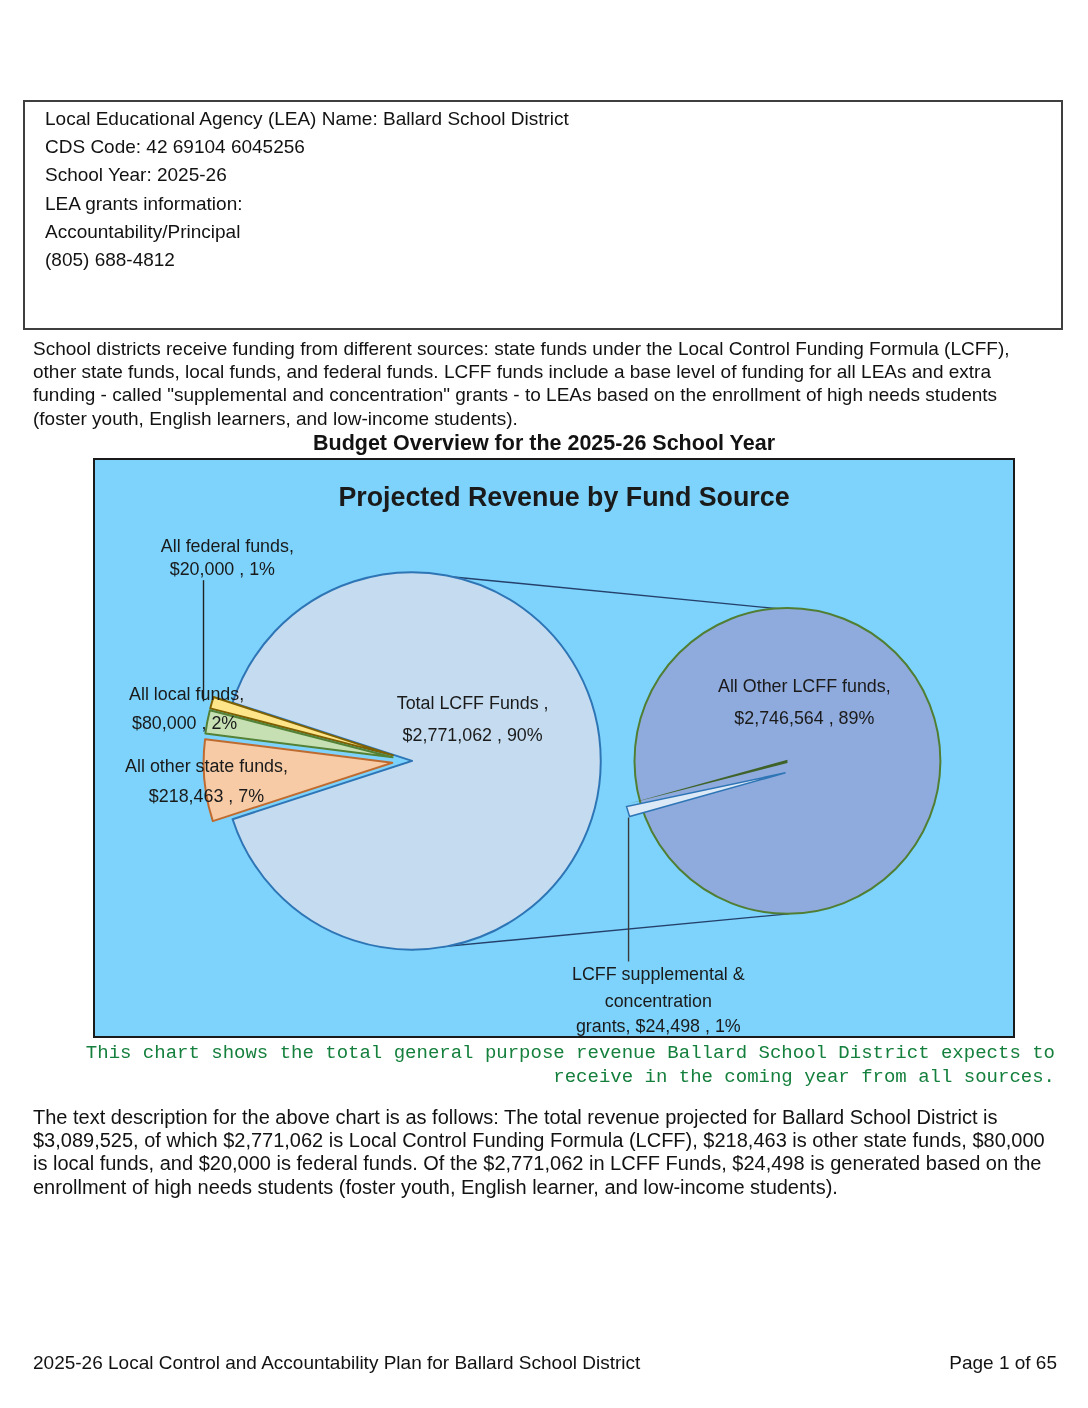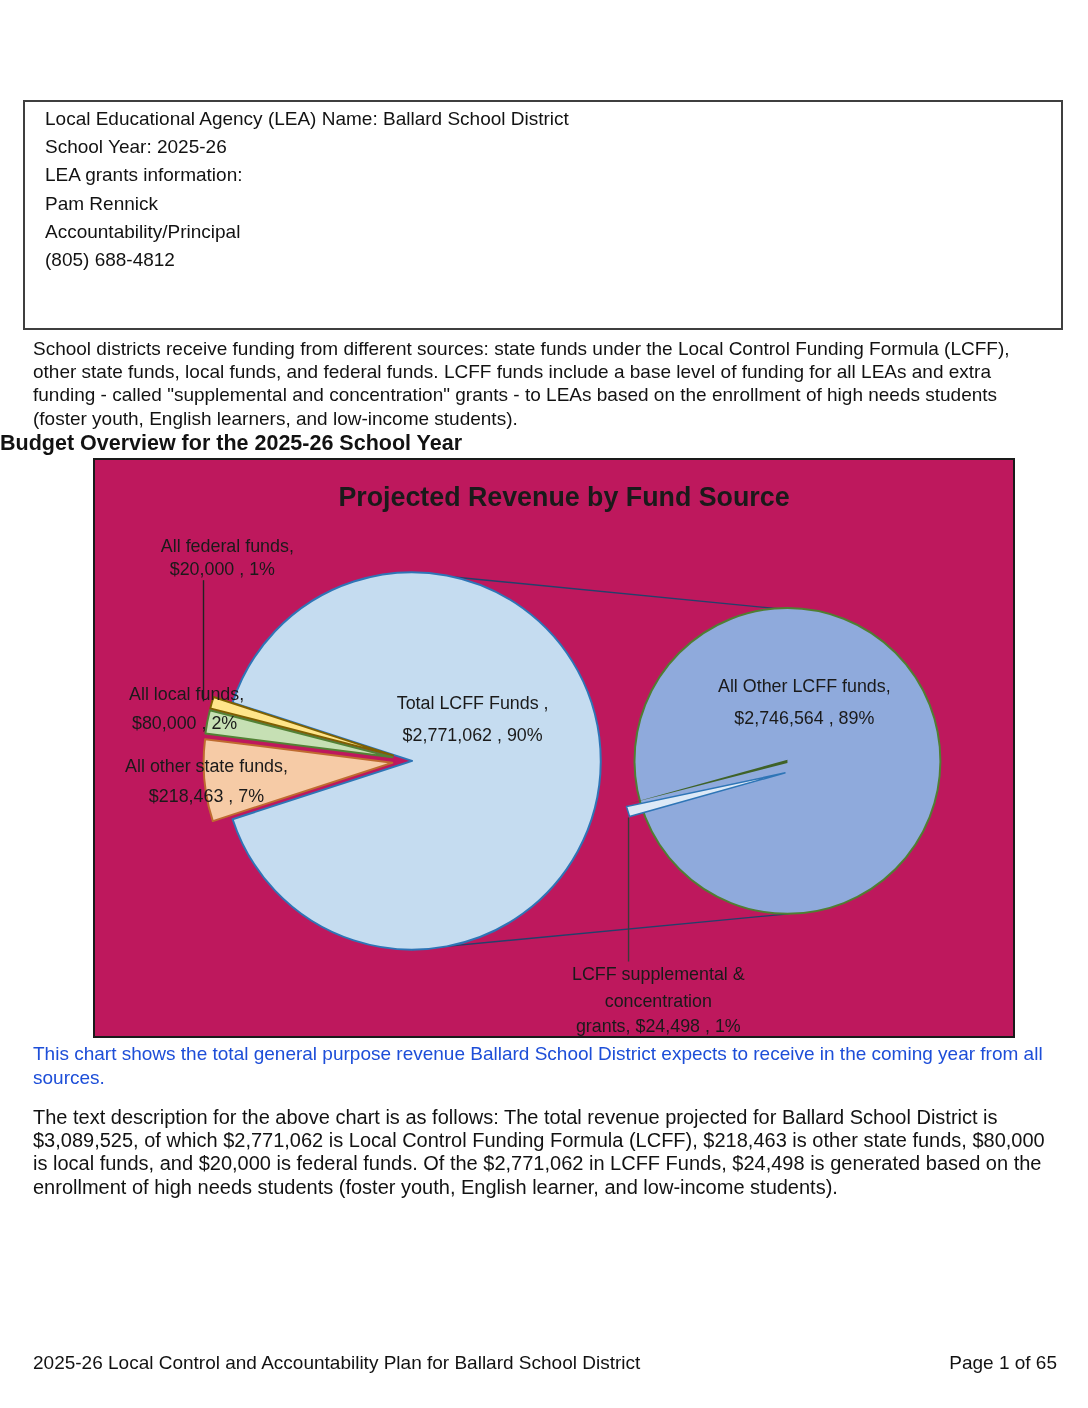--- a/index.html
+++ b/index.html
@@ -14,54 +14,54 @@
   .info-box{
     position:absolute;top:100px;left:23px;width:1040px;height:230px;
     border:2px solid #3f3f3f;box-sizing:border-box;padding:3px 10px 0 20px;
     font-size:19px;line-height:28.2px;
   }
   .intro-par{
     position:absolute;top:337px;left:33px;width:1005px;
     font-size:19px;line-height:23.2px;margin:0;
   }
   .section-heading{
-    position:absolute;top:431px;left:0;width:1088px;text-align:left;
+    position:absolute;top:431px;left:0;width:1088px;text-align:center;
     font-size:21.5px;font-weight:bold;margin:0;
   }
   .chart-frame{
     position:absolute;top:458px;left:93px;width:922px;height:580px;
-    border:2px solid #1a1a1a;box-sizing:border-box;background:#be185d;padding-left:20px;
+    border:2px solid #1a1a1a;box-sizing:border-box;background:#7dd3fc;padding-left:20px;
   }
   .chart-frame svg{display:block;width:100%;height:100%;}
   .chart-caption{
-    position:absolute;top:1042px;left:33px;width:1022px;text-align:left;
-    font-size:19px;line-height:23.5px;margin:0;color:#1d4ed8;
+    position:absolute;top:1042px;left:33px;width:1022px;text-align:right;
+    font-size:19px;line-height:23.5px;margin:0;color:#15803d;font-family:Liberation Mono, monospace;
   }
   .desc-par{
     position:absolute;top:1106px;left:33px;width:1018px;
     font-size:20px;line-height:23.2px;margin:0;
   }
   .footer{
     position:absolute;top:1352px;left:33px;width:1024px;
     display:flex;justify-content:space-between;font-size:19px;
   }
   .svg-label{font-family:"Liberation Sans",sans-serif;font-size:18px;fill:#1a1a1a;}
   .svg-title{font-family:"Liberation Sans",sans-serif;font-size:27px;font-weight:bold;fill:#1a1a1a;}
 </style>
 </head>
 <body>
 
 <div class="page">
 
 
   <div class="info-box">
     <div>Local Educational Agency (LEA) Name: Ballard School District</div>
+    <div>CDS Code: 42 69104 6045256</div>
     <div>School Year: 2025-26</div>
     <div>LEA grants information:</div>
-    <div>Pam Rennick</div>
     <div>Accountability/Principal</div>
     <div>(805) 688-4812</div>
   </div>
 
   <p class="intro-par">School districts receive funding from different sources: state funds under the Local Control Funding Formula (LCFF), other state funds, local funds, and federal funds. LCFF funds include a base level of funding for all LEAs and extra funding - called "supplemental and concentration" grants - to LEAs based on the enrollment of high needs students (foster youth, English learners, and low-income students).</p>
 
   <h2 class="section-heading">Budget Overview for the 2025-26 School Year</h2>
 
   <div class="chart-frame">
     <svg viewBox="0 0 900 580">

